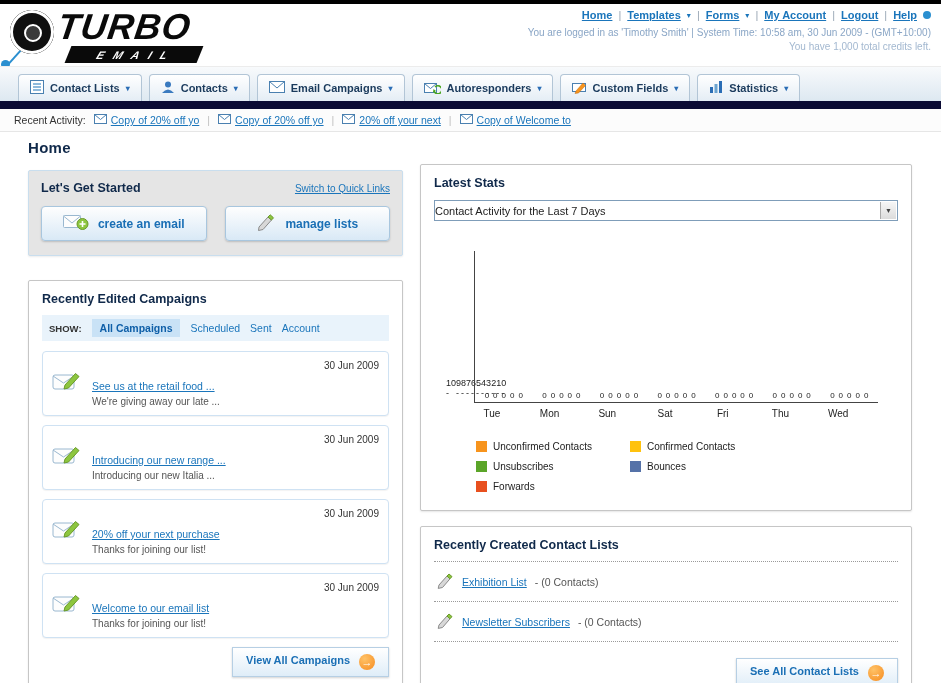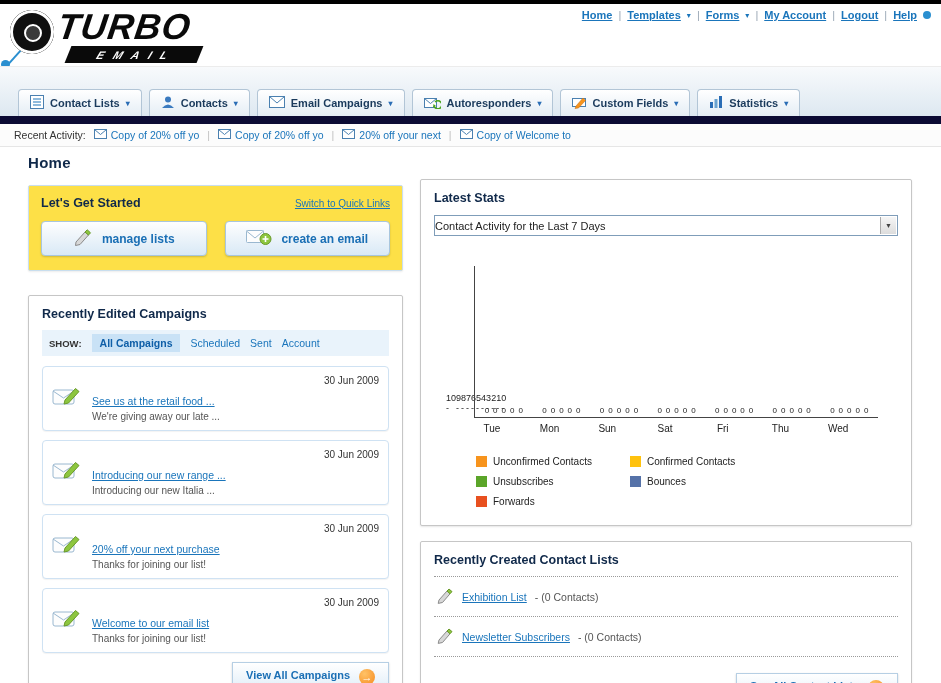--- a/index.html
+++ b/index.html
@@ -18,42 +18,42 @@
 
   .top-links { position:absolute; right:10px; top:5px; font-size:11px; color:#1a75bb; display:flex; align-items:center; gap:6px; }
   .top-links .lnk { color:#1a75bb; text-decoration:underline; font-weight:bold; cursor:pointer; white-space:nowrap; }
   .top-links .sep { color:#9aa7b5; text-decoration:none; }
   .top-links .caret { font-size:8px; color:#1a75bb; }
   .help-dot { width:8px; height:8px; border-radius:50%; background:#2a8fd0; display:inline-block; }
   .login-info { position:absolute; right:10px; top:22px; text-align:right; font-size:10px; color:#8aa6c6; line-height:14px; }
   .login-info .credits { color:#a3b8d0; }
 
   
-  .tabbar { position:relative; height:50px; background:linear-gradient(#f8fafc,#dde8f1); border-top:1px solid #ececec; display:flex; align-items:flex-end; padding-left:18px; gap:7px; }
+  .tabbar { position:relative; height:35px; background:linear-gradient(#f8fafc,#dde8f1); border-top:1px solid #ececec; display:flex; align-items:flex-end; padding-left:18px; gap:7px; }
   .tab { display:flex; align-items:center; gap:6px; height:27px; padding:0 11px; background:linear-gradient(#ffffff,#e4edf5); border:1px solid #b2c5d6; border-bottom:none; border-radius:4px 4px 0 0; font-size:11px; font-weight:bold; color:#1a3a5c; cursor:pointer; white-space:nowrap; }
   .tab .caret { font-size:8px; color:#2a6db5; }
   .darkbar { height:8px; background:#0b0b34; }
 
   
   .activitybar { height:23px; display:flex; align-items:center; gap:8px; padding-left:14px; font-size:10.5px; background:#fcfcfc; border-bottom:1px solid #e6e6e6; }
   .activitybar .act-label { color:#333; }
-  .act-item { display:flex; align-items:center; gap:4px; color:#1a75bb; cursor:pointer; white-space:nowrap; }
+  .act-item { display:flex; align-items:center; gap:4px; color:#1a75bb; text-decoration:underline; cursor:pointer; white-space:nowrap; }
   .activitybar .sep { color:#c0c0c0; }
 
   
   .content { position:relative; height:557px; }
   .page-title { position:absolute; left:28px; top:7px; font-size:15px; font-weight:bold; color:#10294a; letter-spacing:.3px; }
   .left-col { position:absolute; left:28px; top:38px; width:375px; }
   .right-col { position:absolute; left:420px; top:32px; width:492px; }
 
   .panel { background:#fff; border:1px solid #c6c6c6; box-shadow:0 1px 2px rgba(0,0,0,.10); padding:11px 13px 14px; border-radius:2px; }
   .panel-title { font-size:12.5px; font-weight:bold; color:#10294a; }
 
   
-  .gs-panel { background:#fde047; border:1px solid #c9deee; padding:10px 12px 14px; border-radius:2px; box-shadow:0 1px 2px rgba(0,0,0,.08); margin-bottom:24px; }
+  .gs-panel { background:#e5e5e5; border:1px solid #c9deee; padding:10px 12px 14px; border-radius:2px; box-shadow:0 1px 2px rgba(0,0,0,.08); margin-bottom:24px; }
   .gs-head { display:flex; justify-content:space-between; align-items:center; }
   .gs-link { font-size:10px; color:#1a75bb; text-decoration:underline; cursor:pointer; }
   .gs-btn-row { display:flex; gap:18px; margin-top:11px; }
   .gs-btn { flex:1; display:flex; align-items:center; justify-content:center; gap:9px; height:35px; background:linear-gradient(#fefefe,#d9e9f6); border:1px solid #a8c6de; border-radius:4px; color:#1a6fb5; font-weight:bold; font-size:12px; box-shadow:0 1px 2px rgba(0,0,0,.18); cursor:pointer; }
 
   
   .camp-tabs { background:#e9f3fb; margin-top:9px; padding:4px 7px; display:flex; align-items:center; gap:10px; font-size:10.5px; }
   .show-label { font-size:9.5px; font-weight:bold; color:#333; }
   .camp-filter { color:#1a75bb; cursor:pointer; }
   .camp-filter.selected { background:#c9e2f6; color:#0f5fa8; font-weight:bold; padding:3px 8px; border-radius:0; }
@@ -112,20 +112,24 @@
       <span class="caret">▾</span>
       <span class="sep">|</span>
       <span class="lnk">My Account</span>
       <span class="sep">|</span>
       <span class="lnk">Logout</span>
       <span class="sep">|</span>
       <span class="lnk">Help</span>
       <span class="help-dot"></span>
     </div>
 
+    <div class="login-info">
+      <div>You are logged in as 'Timothy Smith' | System Time: 10:58 am, 30 Jun 2009 - (GMT+10:00)</div>
+      <div class="credits">You have 1,000 total credits left.</div>
+    </div>
   </div>
 
   <div class="tabbar">
     <div class="tab">
       <span><svg width="14" height="14">
             <rect x="0.5" y="0.5" width="13" height="13" fill="#fff" stroke="#4a80b0"></rect>
             <line x1="3" y1="4" x2="11" y2="4" stroke="#6aa3d0" stroke-width="1.5"></line>
             <line x1="3" y1="7" x2="11" y2="7" stroke="#6aa3d0" stroke-width="1.5"></line>
             <line x1="3" y1="10" x2="11" y2="10" stroke="#6aa3d0" stroke-width="1.5"></line>
           </svg></span>
@@ -218,34 +222,34 @@
 
     <div class="left-col">
 
       <div class="gs-panel">
         <div class="gs-head">
           <span class="panel-title">Let's Get Started</span>
           <span class="gs-link">Switch to Quick Links</span>
         </div>
         <div class="gs-btn-row">
           <div class="gs-btn">
-            <span><svg width="20" height="18">
-                  <path d="M3 14 L12 4 L15.5 7 L7 16.5 L2.5 17.5 Z" fill="#d8d8d8" stroke="#8a8a8a"></path>
-                  <path d="M12 4 L15.5 7 L17.5 4.8 L14.2 1.8 Z" fill="#8dc63f" stroke="#6a9a2a"></path>
-                </svg></span>
-            <span>manage lists</span>
-          </div>
-          <div class="gs-btn">
             <span><svg width="26" height="18">
                   <rect x="0.5" y="2.5" width="17" height="12" rx="1" fill="#fdfdfd" stroke="#9ab8d0"></rect>
                   <path d="M0.5 3 L9 10 L17.5 3" fill="none" stroke="#9ab8d0"></path>
                   <circle cx="19.5" cy="11" r="5.5" fill="#8dc63f" stroke="#6a9a2a"></circle>
                   <path d="M19.5 8 v6 M16.5 11 h6" stroke="#fff" stroke-width="1.6"></path>
                 </svg></span>
             <span>create an email</span>
+          </div>
+          <div class="gs-btn">
+            <span><svg width="20" height="18">
+                  <path d="M3 14 L12 4 L15.5 7 L7 16.5 L2.5 17.5 Z" fill="#d8d8d8" stroke="#8a8a8a"></path>
+                  <path d="M12 4 L15.5 7 L17.5 4.8 L14.2 1.8 Z" fill="#8dc63f" stroke="#6a9a2a"></path>
+                </svg></span>
+            <span>manage lists</span>
           </div>
         </div>
       </div>
 
       <div class="panel">
         <div class="panel-title">Recently Edited Campaigns</div>
         <div class="camp-tabs">
           <span class="show-label">SHOW:</span>
           <span class="camp-filter selected">All Campaigns</span>
           <span class="camp-filter">Scheduled</span>

